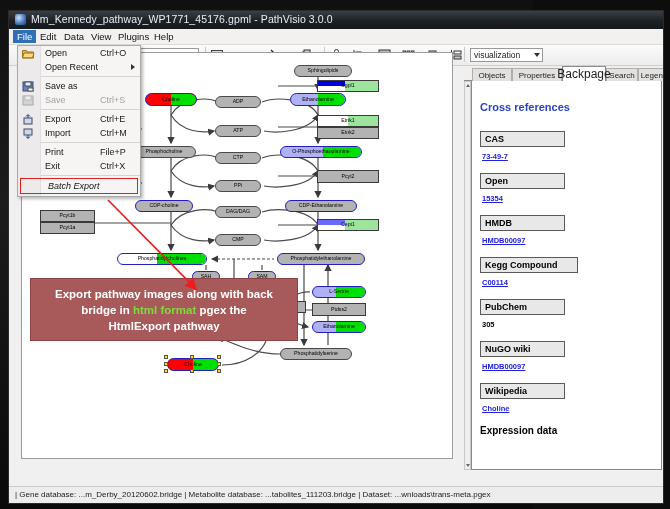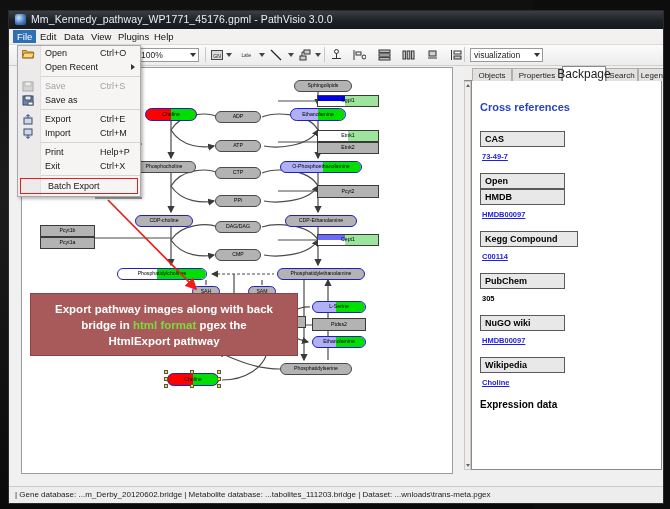--- a/index.html
+++ b/index.html
@@ -37,21 +37,21 @@
   .combo .arw{position:absolute;right:2px;top:4px;width:0;height:0;
       border-left:3px solid transparent;border-right:3px solid transparent;
       border-top:4px solid #333;}
   .tbtn{position:absolute;top:3px;width:14px;height:14px;display:flex;
         align-items:center;justify-content:center;}
   .tdd{position:absolute;top:8px;width:0;height:0;
       border-left:3px solid transparent;border-right:3px solid transparent;
       border-top:4px solid #444;}
 
   
-  #canvas{position:absolute;left:12px;top:56px;width:430px;height:405px;
+  #canvas{position:absolute;left:12px;top:41px;width:430px;height:405px;
           background:#fff;border:1px solid #9c9c9c;overflow:hidden;}
   #canvas-inner{position:absolute;left:0;top:0;width:430px;height:405px;}
 
   
   .node{position:absolute;box-sizing:border-box;display:flex;align-items:center;
         justify-content:center;font-size:5.2px;color:#000;text-align:center;
         line-height:1;overflow:hidden;}
   .met{border-radius:7px;border:1px solid #4a4a4a;background:#b3b3b3;}
   .met-blue{border-color:#2020c0;}
   .gene{border:1px solid #3a3a3a;background:#b3b3b3;}
@@ -84,21 +84,21 @@
   .mi{position:relative;height:14px;display:flex;align-items:center;
       font-size:9px;color:#141414;}
   .mi .ico{position:absolute;left:4px;top:2px;width:14px;height:11px;}
   .mi .mlbl{position:absolute;left:27px;}
   .mi .acc{position:absolute;left:82px;color:#1a1a1a;}
   .mi.dis .mlbl,.mi.dis .acc{color:#a3a3a3;}
   .mi .sub{position:absolute;right:5px;top:4px;width:0;height:0;
       border-top:3px solid transparent;border-bottom:3px solid transparent;
       border-left:4px solid #333;}
   .msep{height:1px;background:#d6d3d0;margin:2px 0 2px 22px;}
-  #batch-row{border:1.6px solid #e01f1f;margin:1px 2px 2px 2px;}
+  #batch-row{border:1.6px solid #e01f1f;margin:1px 2px 2px 2px;font-style:italic;}
 
   
   #redarrow{position:absolute;left:0;top:0;width:670px;height:509px;z-index:55;
             pointer-events:none;}
 
   
   #rpanel{position:absolute;left:455px;top:55px;width:198px;height:405px;}
   #tabstrip{position:relative;height:15px;background:#f0efee;}
   .tab{position:absolute;top:2px;height:13px;box-sizing:border-box;
        background:#e3e1df;border:1px solid #b0aeac;border-bottom:none;
@@ -465,43 +465,43 @@
       <span class="acc">Ctrl+O</span>
     </div>
 
     <div class="mi">
       <span class="mlbl">Open Recent</span>
       <span class="sub"></span>
     </div>
 
     <div class="msep"></div>
 
-    <div class="mi dis">
-      <span class="ico">
-        <svg width="12" height="11">
-              <rect x="1" y="1" width="10" height="9" fill="#d4d4d4" stroke="#aaa"></rect>
-              <rect x="3" y="1" width="6" height="4" fill="#eee" stroke="#bbb"></rect>
-            </svg>
-      </span>
-      <span class="mlbl">Save</span>
-      <span class="acc">Ctrl+S</span>
-    </div>
-
     <div class="mi">
       <span class="ico">
         <svg width="12" height="11">
               <rect x="1" y="1" width="10" height="9" fill="#6f86b5" stroke="#3a4a6b"></rect>
               <rect x="3" y="1" width="6" height="4" fill="#e8eef8" stroke="#3a4a6b"></rect>
               <rect x="6" y="7" width="5" height="3" fill="#fff" stroke="#555"></rect>
             </svg>
       </span>
       <span class="mlbl">Save as</span>
       <span class="acc"></span>
     </div>
 
+    <div class="mi dis">
+      <span class="ico">
+        <svg width="12" height="11">
+              <rect x="1" y="1" width="10" height="9" fill="#d4d4d4" stroke="#aaa"></rect>
+              <rect x="3" y="1" width="6" height="4" fill="#eee" stroke="#bbb"></rect>
+            </svg>
+      </span>
+      <span class="mlbl">Save</span>
+      <span class="acc">Ctrl+S</span>
+    </div>
+
     <div class="msep"></div>
 
     <div class="mi">
       <span class="ico">
         <svg width="12" height="11">
               <rect x="2" y="4" width="8" height="6" fill="#cfd8e8" stroke="#3a4a6b"></rect>
               <path d="M6 4 v-3 M4 2.5 L6 0.5 L8 2.5" stroke="#1b3f7a" fill="none"></path>
             </svg>
       </span>
       <span class="mlbl">Export</span>
@@ -516,21 +516,21 @@
             </svg>
       </span>
       <span class="mlbl">Import</span>
       <span class="acc">Ctrl+M</span>
     </div>
 
     <div class="msep"></div>
 
     <div class="mi">
       <span class="mlbl">Print</span>
-      <span class="acc">Help+P</span>
+      <span class="acc">File+P</span>
     </div>
     <div class="mi">
       <span class="mlbl">Exit</span>
       <span class="acc">Ctrl+X</span>
     </div>
 
     <div class="msep"></div>
 
     <div class="mi" id="batch-row">
       <span class="mlbl">Batch Export</span>
@@ -553,20 +553,21 @@
     </div>
 
     <div id="backpage">
       <div id="bp-inner">
         <div id="xref-title">Cross references</div>
 
         <div class="xr-head">CAS</div>
         <div class="xr-val"><a href="#">73-49-7</a></div>
 
         <div class="xr-head">Open</div>
+        <div class="xr-val"><a href="#">15354</a></div>
 
         <div class="xr-head">HMDB</div>
         <div class="xr-val"><a href="#">HMDB00097</a></div>
 
         <div class="xr-head" style="width:98px">Kegg Compound</div>
         <div class="xr-val"><a href="#">C00114</a></div>
 
         <div class="xr-head">PubChem</div>
         <div class="xr-val plain">305</div>
 

